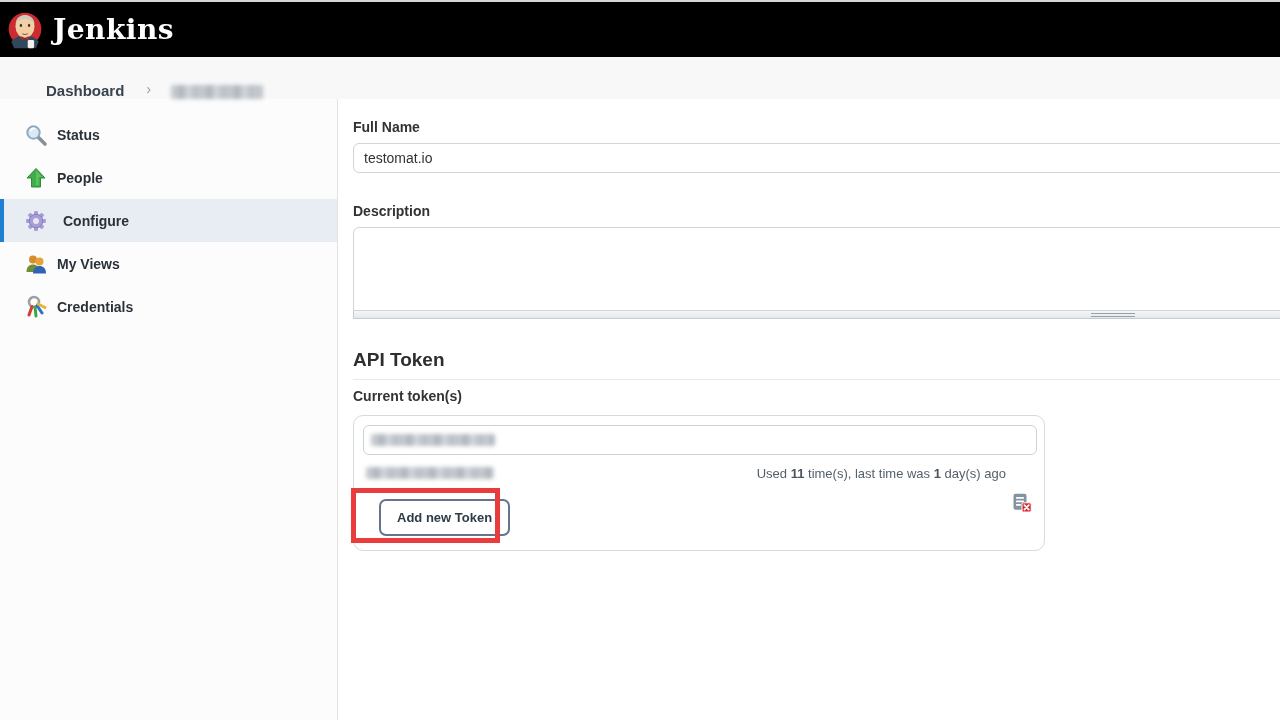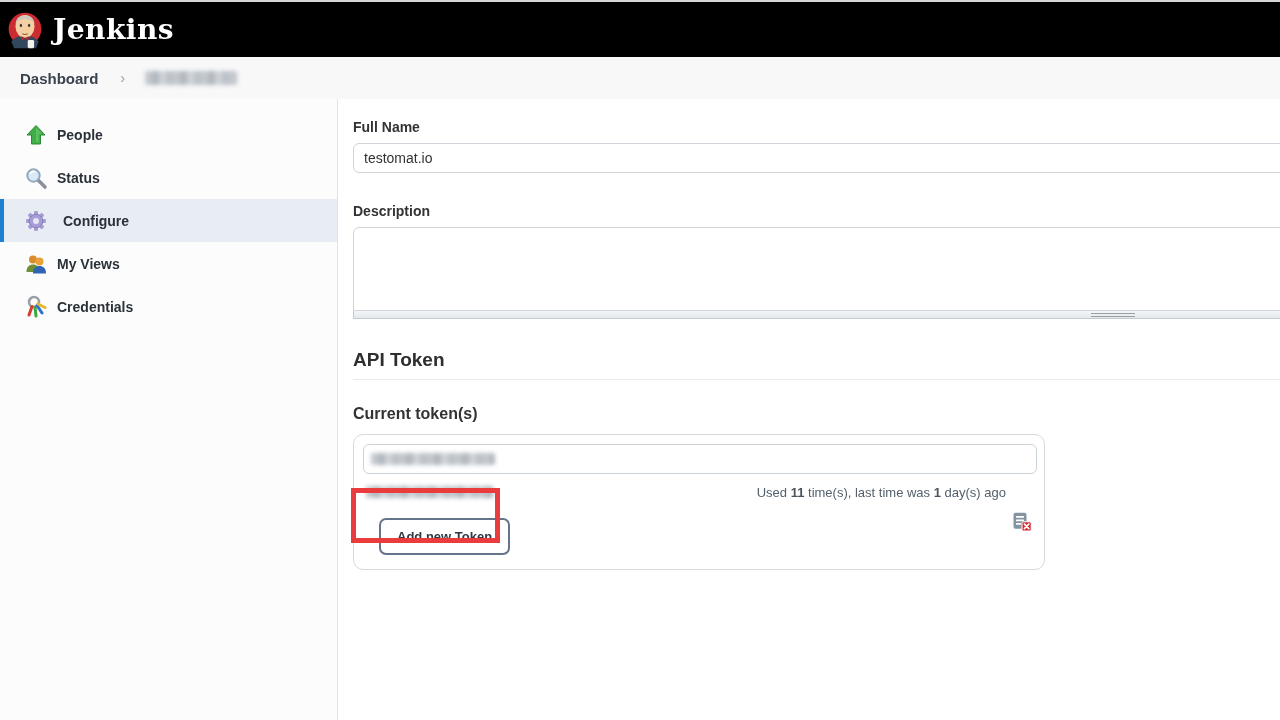--- a/index.html
+++ b/index.html
@@ -16,21 +16,21 @@
     height:55px; background:#000; display:flex; align-items:center; padding-left:5px;
   }
   .logo-wrap { width:40px; height:42px; display:flex; align-items:center; justify-content:center; }
   .app-title {
     font-family:"DejaVu Serif","Liberation Serif",serif;
     color:#fff; font-size:28px; font-weight:bold; margin-left:8px; letter-spacing:0.5px;
   }
 
   
   .breadcrumb-bar {
-    height:42px; background:#f8f8f8; display:flex; align-items:center; padding-left:20px;
+    height:42px; background:#f8f8f8; display:flex; align-items:flex-end; padding-left:46px;
   }
   .crumb { font-size:15px; font-weight:bold; color:#39434e; text-decoration:none; cursor:pointer; }
   .crumb-sep { color:#9aa2ab; font-size:15px; margin:0 20px 2px 22px; }
 
   
   .redacted {
     display:inline-block; border-radius:2px;
     background:repeating-linear-gradient(90deg,#c3c8cd 0 7px,#b2b8bf 7px 14px,#cfd3d8 14px 21px,#bcc2c9 21px 28px);
     filter:blur(2.2px);
   }
@@ -67,21 +67,21 @@
   .resize-handle {
     width:1520px; height:8px; border:1px solid #c4ccd2; border-top:none;
     background:linear-gradient(#f4f6f8,#e4e9ec);
     display:flex; align-items:center; justify-content:center; cursor:ns-resize;
   }
   .resize-grip { width:44px; height:4px; border-top:1px solid #98a0a6; border-bottom:1px solid #98a0a6; }
 
   .section-heading { font-size:19px; font-weight:bold; color:#2e2e2e; margin-top:30px; }
   .section-divider { width:1520px; height:1px; background:#e9e9e9; margin-top:8px; }
 
-  .tokens-label { font-size:16px; font-weight:bold; color:#333; margin-top:25px; }
+  .tokens-label { font-size:14px; font-weight:bold; color:#333; margin-top:8px; }
 
   .token-box {
     width:692px; border:1px solid #d4dade; border-radius:10px; margin-top:11px;
     padding:9px 9px 14px 9px; background:#fff;
   }
   .token-name-input {
     width:674px; height:30px; border:1px solid #ccd3d8; border-radius:6px; background:#fff;
     display:flex; align-items:center; padding-left:7px;
   }
   .token-meta-row {
@@ -133,36 +133,36 @@
     <span class="redacted" style="width:92px;height:14px;"></span>
   </div>
 
   <div class="content">
 
     <div class="sidebar">
 
       <div class="side-item">
         <span class="icon24">
           <svg width="24" height="24" viewBox="0 0 24 24">
-            <path d="M12 2.5 L21 12 H16.5 V21 H7.5 V12 H3 Z" fill="#3fae49" stroke="#2d8a38" stroke-width="1"></path>
-            <path d="M12 4.5 L18 11 H14.5 V19 H12 Z" fill="#6fcf6f" opacity="0.6"></path>
-          </svg>
-        </span>
-        <span class="side-label">People</span>
-      </div>
-
-      <div class="side-item">
-        <span class="icon24">
-          <svg width="24" height="24" viewBox="0 0 24 24">
             <line x1="14" y1="14" x2="21" y2="21" stroke="#8b9096" stroke-width="3.6" stroke-linecap="round"></line>
             <circle cx="9.5" cy="9.5" r="6.2" fill="#d9e9f6" stroke="#8fa9c0" stroke-width="2"></circle>
             <path d="M6.5 7.5 q1.5-2.5 4-2" stroke="#ffffff" stroke-width="1.6" fill="none" stroke-linecap="round"></path>
           </svg>
         </span>
         <span class="side-label">Status</span>
+      </div>
+
+      <div class="side-item">
+        <span class="icon24">
+          <svg width="24" height="24" viewBox="0 0 24 24">
+            <path d="M12 2.5 L21 12 H16.5 V21 H7.5 V12 H3 Z" fill="#3fae49" stroke="#2d8a38" stroke-width="1"></path>
+            <path d="M12 4.5 L18 11 H14.5 V19 H12 Z" fill="#6fcf6f" opacity="0.6"></path>
+          </svg>
+        </span>
+        <span class="side-label">People</span>
       </div>
 
 
       <div class="side-item selected">
         <span class="icon24">
           <svg width="24" height="24" viewBox="0 0 24 24">
             <g fill="#a79ed6">
               <rect x="10" y="2" width="4" height="20" rx="1.2"></rect>
               <rect x="2" y="10" width="20" height="4" rx="1.2"></rect>
               <rect x="10" y="2" width="4" height="20" rx="1.2" transform="rotate(45 12 12)"></rect>

